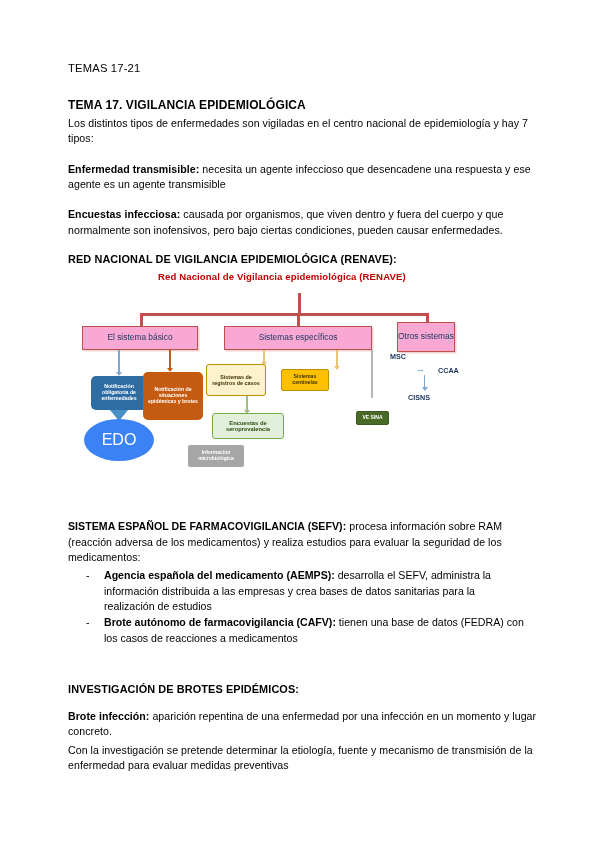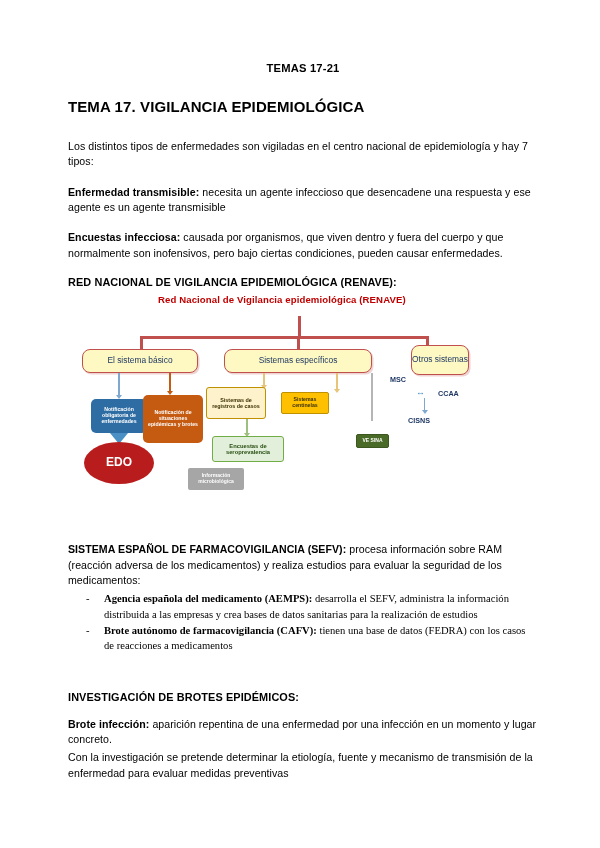--- a/index.html
+++ b/index.html
@@ -16,30 +16,29 @@
     position: relative;
   }
   .page {
     width: 600px;
     height: 848px;
     box-sizing: border-box;
     padding: 62px 62px 20px 68px;
     position: relative;
   }
   .doc-title {
-    text-align: center;
-    font-weight: bold;
+    font-weight: normal;
     font-size: 11.2px;
     letter-spacing: 0.2px;
     margin: 0 0 24px 0;
   }
   .h-section {
     font-weight: bold;
-    font-size: 15px;
-    margin: 0 0 24px 0;
+    font-size: 12px;
+    margin: 0 0 4px 0;
     letter-spacing: 0.1px;
   }
   p.para {
     font-size: 10.6px;
     line-height: 1.45;
     margin: 0 0 15px 0;
     letter-spacing: 0.05px;
   }
   p.tight {
     margin-bottom: 3px;
@@ -75,24 +74,24 @@
     position: absolute;
     box-sizing: border-box;
     display: flex;
     align-items: center;
     justify-content: center;
     text-align: center;
     line-height: 1.15;
   }
   .top-box {
     border: 1.4px solid #c0504d;
-    background: #fef9c3;
+    background: #f9a8d4;
     color: #1f3864;
     font-size: 8.4px;
-    border-radius: 8px;
+    border-radius: 0;
     box-shadow: 1.5px 1.5px 0 rgba(192,80,77,0.25);
   }
   .lvl2 {
     border-radius: 5px;
     color: #ffffff;
     font-weight: bold;
     font-size: 5.2px;
     padding: 2px;
   }
   .box-blue   { background: #2e6da4; }
@@ -134,24 +133,24 @@
   }
   .box-gray {
     background: #a6a6a6;
     color: #ffffff;
     font-weight: bold;
     font-size: 5px;
     border-radius: 2px;
     padding: 2px;
   }
   .ellipse {
-    background: #b91c1c;
-    color: #ffffff;
-    font-size: 12px;
-    font-weight: bold;
+    background: #3b82f6;
+    color: #ffffff;
+    font-size: 16px;
+    font-weight: normal;
     border-radius: 50%;
   }
   .conn {
     position: absolute;
     background: #c0504d;
   }
   .conn-blue   { position: absolute; background: #7fa8d0; }
   .conn-orange { position: absolute; background: #c55a11; }
   .conn-cream  { position: absolute; background: #e8c37a; }
   .conn-gold   { position: absolute; background: #e8c37a; }
@@ -179,21 +178,20 @@
   .dbl-arrow {
     position: absolute;
     color: #4a90c4;
     font-size: 9px;
   }
 
   ul.bullets {
     margin: 0 12px 15px 0;
     padding: 0;
     list-style: none;
-    font-family: Liberation Serif, serif;
   }
   ul.bullets > li {
     position: relative;
     font-size: 10.6px;
     line-height: 1.45;
     padding-left: 36px;
     margin-bottom: 1px;
   }
   ul.bullets > li::before {
     content: "-";
@@ -227,21 +225,21 @@
     <div class="conn" style="left:230px; top:22px; width:3px; height:22px;"></div>
 
     <div class="conn" style="left:72px; top:42px; width:288px; height:2.5px;"></div>
 
     <div class="conn" style="left:72px; top:42px; width:2.5px; height:14px;"></div>
     <div class="conn" style="left:229px; top:42px; width:2.5px; height:14px;"></div>
     <div class="conn" style="left:358px; top:42px; width:2.5px; height:14px;"></div>
 
     <div class="node top-box" style="left:14px; top:55px; width:116px; height:24px;">El sistema básico</div>
     <div class="node top-box" style="left:156px; top:55px; width:148px; height:24px;">Sistemas específicos</div>
-    <div class="node top-box" style="left:343px; top:51px; width:58px; height:30px;">Otros sistemas</div>
+    <div class="node top-box" style="left:329px; top:51px; width:58px; height:30px;">Otros sistemas</div>
 
     <div class="conn-blue" style="left:50px; top:79px; width:1.5px; height:24px;"></div>
     <div class="arrowhead-down" style="left:48px; top:101px; border-top:4px solid #7fa8d0;"></div>
 
     <div class="conn-orange" style="left:101px; top:79px; width:1.5px; height:20px;"></div>
     <div class="arrowhead-down" style="left:99px; top:97px; border-top:4px solid #c55a11;"></div>
 
     <div class="conn-cream" style="left:195px; top:79px; width:1.5px; height:14px;"></div>
     <div class="arrowhead-down" style="left:193px; top:91px; border-top:4px solid #e8c37a;"></div>
 

